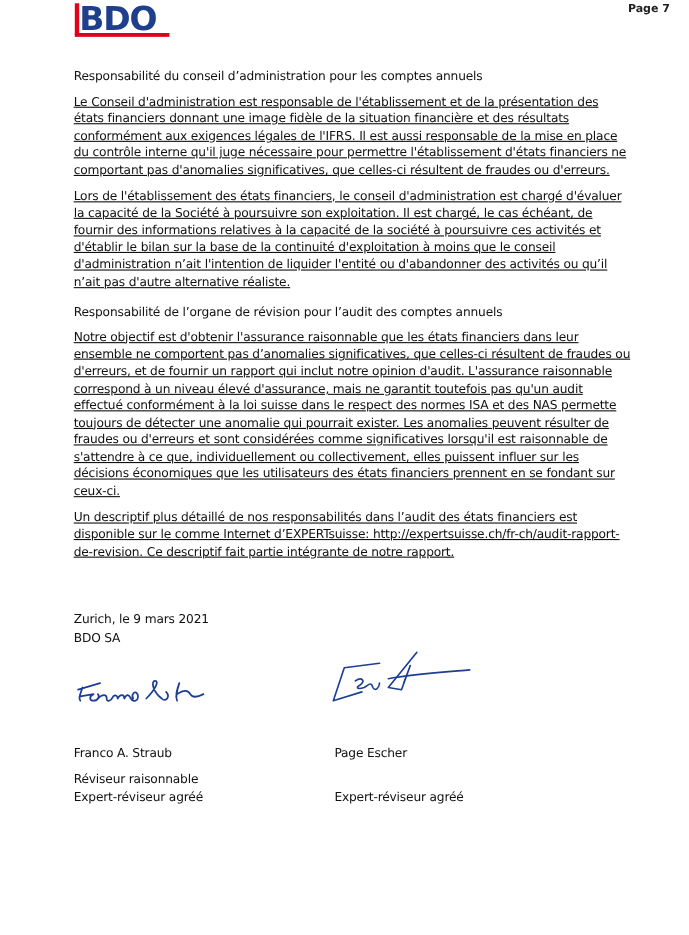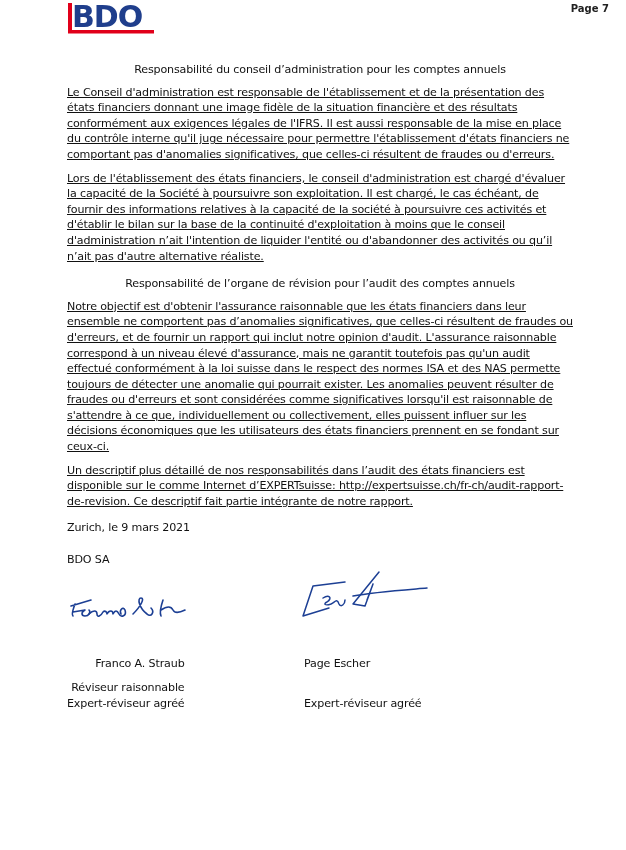--- a/index.html
+++ b/index.html
@@ -10,25 +10,25 @@
     .logo { position: absolute; left: 63px; top: 0px; width: 96px; height: 36px; }
     .page-num {
       position: absolute; right: 17px; top: 3px;
       font-size: 10px; font-weight: bold; color: #222;
       font-family: "DejaVu Sans", sans-serif;
     }
     .content {
       position: absolute; left: 67px; top: 62px; width: 506px;
       font-size: 11.1px; line-height: 15.6px; letter-spacing: -0.15px;
     }
-    .heading { margin: 0 0 7px 0; font-weight: normal; font-size: 11.1px; text-align: center; }
+    .heading { margin: 0 0 7px 0; font-weight: normal; font-size: 11.1px; }
     .para { margin: 0 0 8px 0; text-decoration: underline; }
     .heading2 { margin-top: 12px; }
-    .date { margin-top: 11px; }
-    .firm { margin-top: 16px; }
+    .date { margin-top: 46px; }
+    .firm { margin-top: 2px; }
     .sigrow { position: relative; height: 80px; margin-top: 8px; }
     .sig { position: absolute; top: 0; }
     .sig svg { display: block; }
     .names { position: relative; height: 60px; }
     .person { position: absolute; top: 0; }
     .person .pname { margin-bottom: 9px; }
     .person .role { line-height: 15.5px; }
   </style>
 </head>
 <body>
@@ -72,21 +72,21 @@
           <path d="M52 18 L20 22 L10 52 L36 44"></path>
           <path d="M30 34 C36 30 40 34 34 38 C30 40 32 42 38 40 C42 38 44 34 46 40 C48 44 52 40 52 36"></path>
           <path d="M86 8 L60 40 L72 42 L80 20 L74 36"></path>
           <path d="M60 32 C80 28 110 26 134 24"></path>
         </g>
       </svg>
     </div>
   </div>
 
   <div class="names">
-    <div class="person" style="left:0px;text-align:right;">
+    <div class="person" style="left:0px;">
       <div class="pname">Franco A. Straub</div>
       <div class="role">Réviseur raisonnable</div>
       <div class="role">Expert-réviseur agréé</div>
     </div>
     <div class="person" style="left:237px;">
       <div class="pname">Page Escher</div>
       <div class="role">&nbsp;</div>
       <div class="role">Expert-réviseur agréé</div>
     </div>
   </div>

